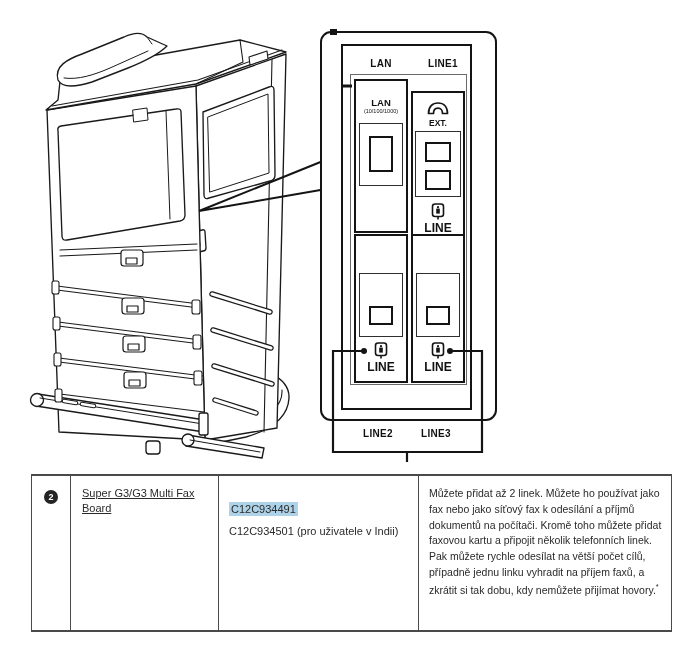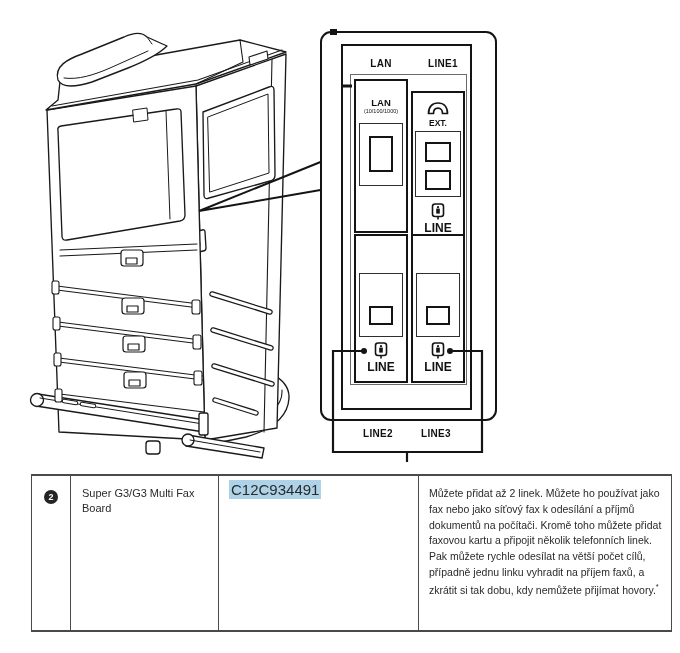--- a/index.html
+++ b/index.html
@@ -65,23 +65,23 @@
   .otable {
     position:absolute; left:31px; top:474px; width:641px; height:158px;
     display:flex; z-index:2;
     border-top:2px solid #4a4a4a; border-bottom:2px solid #4a4a4a;
     border-left:1.3px solid #4a4a4a; border-right:1.3px solid #4a4a4a;
     background:#fff;
   }
   .otable .col { height:100%; }
   .c1 { width:39px;  border-right:1.3px solid #4a4a4a; padding-top:10px; text-align:center; }
   .c2 { width:148px; border-right:1.3px solid #4a4a4a; padding:10px 8px 0 11px;
-        font-size:11px; line-height:1.36; }
-  .c3 { width:200px; border-right:1.3px solid #4a4a4a; padding:4px 9px 0 10px;
-        font-size:15px; line-height:1.3; }
+        font-size:11px; line-height:1.36;text-decoration:underline; }
+  .c3 { width:200px; border-right:1.3px solid #4a4a4a; padding:26px 9px 0 10px;
+        font-size:11px; line-height:1.3; }
   .c4 { flex:1; padding:10px 6px 0 10px; font-size:10.5px; line-height:1.5; }
   .badge {
     display:inline-block; width:14px; height:14px; border-radius:50%;
     background:#242424; color:#fff; font-size:9px; font-weight:bold;
     line-height:14px; text-align:center;
   }
   .code-line { margin:0 0 8px 0; }
   .hl { background:#aed3e8; padding:1px 2px; }
   sup.fn { font-size:7.5px; }
 </style>
@@ -266,19 +266,22 @@
     <div class="col c1">
       <span class="badge">2</span>
     </div>
     <div class="col c2">
       <span>Super G3/G3 Multi Fax Board</span>
     </div>
     <div class="col c3">
       <p class="code-line">
         <span class="hl" style="background-color: rgb(174, 211, 232);">C12C934491</span>
       </p>
+      <p class="code-line">
+        <span>C12C934501 (pro uživatele v Indii)</span>
+      </p>
     </div>
     <div class="col c4">
       <span>Můžete přidat až 2 linek. Můžete ho používat jako fax nebo jako síťový fax k odesílání a příjmů dokumentů na počítači. Kromě toho můžete přidat faxovou kartu a připojit několik telefonních linek. Pak můžete rychle odesílat na větší počet cílů, případně jednu linku vyhradit na příjem faxů, a zkrátit si tak dobu, kdy nemůžete přijímat hovory.</span><sup class="fn">*</sup>
     </div>
   </div>
 
 </div>
 
 </body></html>

